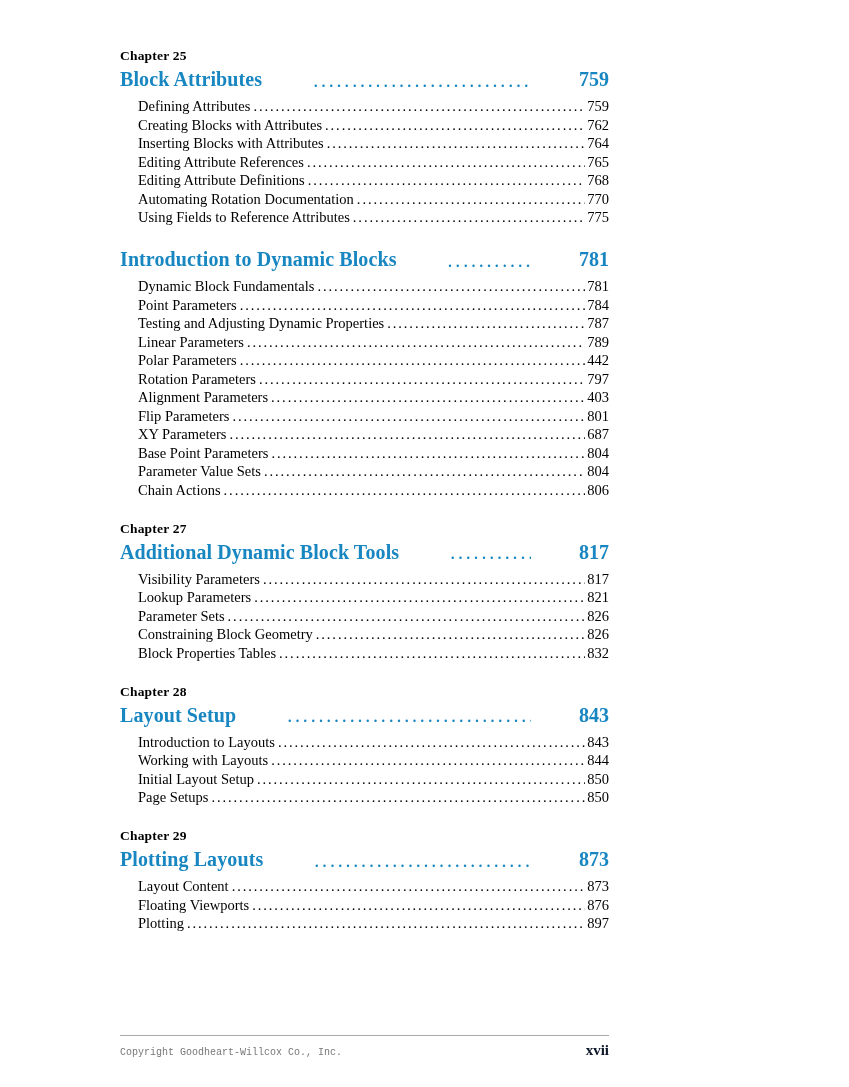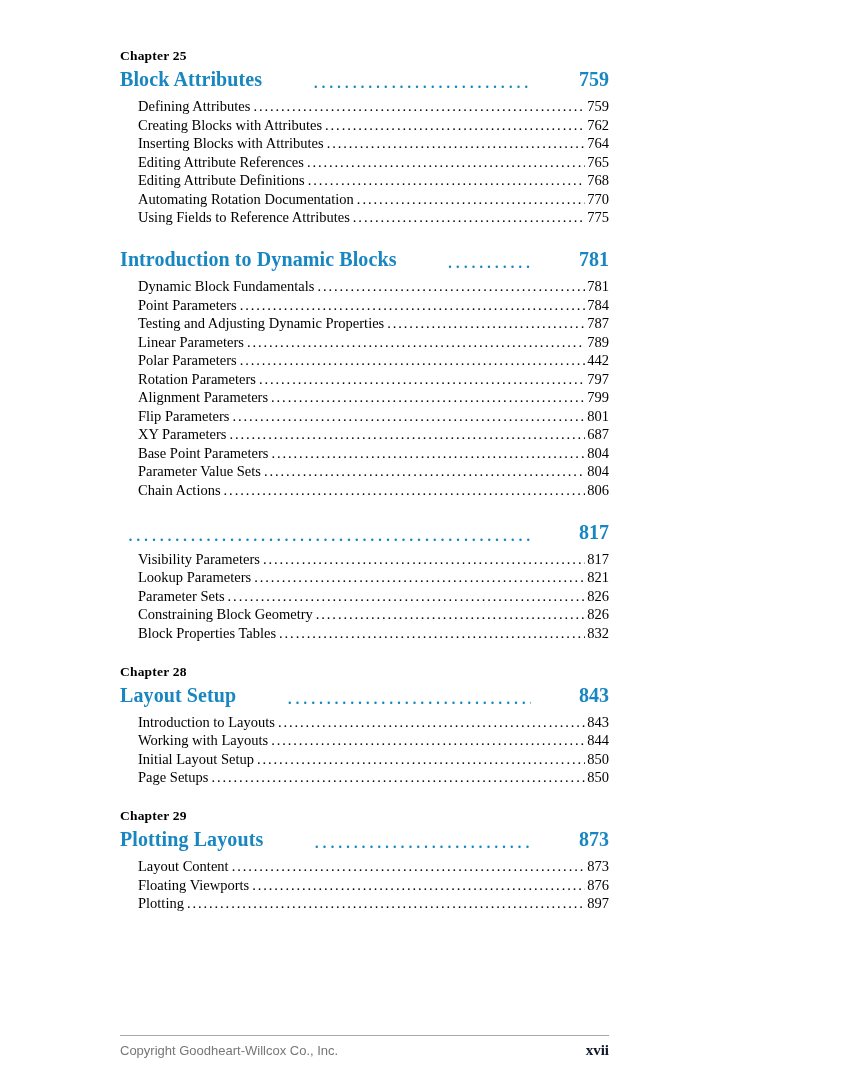--- a/index.html
+++ b/index.html
@@ -32,21 +32,21 @@
   .chapter-label {
     font-family: "Liberation Serif", serif;
     font-weight: bold;
     font-size: 13.5px;
     color: #000000;
     letter-spacing: 0.2px;
     margin-bottom: 4px;
   }
   .chapter-title-row {
     display: flex;
-    align-items: flex-end;
+    align-items: center;
     width: 100%;
     margin-bottom: 7px;
     gap: 43px;
   }
   .chapter-title {
     font-family: "Liberation Serif", serif;
     font-weight: bold;
     font-size: 20px;
     color: #1886c0;
     white-space: nowrap;
@@ -110,22 +110,22 @@
     border-top: 1px solid #a9a9a9;
     width: 100%;
     margin-bottom: 6px;
   }
   .footer-row {
     display: flex;
     align-items: baseline;
     justify-content: space-between;
   }
   .copyright {
-    font-family: Liberation Sans, sans-serif;
-    font-size: 13px;
+    font-family: Liberation Mono, monospace;
+    font-size: 10px;
     color: #777777;
   }
   .folio {
     font-family: "Liberation Serif", serif;
     font-weight: bold;
     font-size: 15px;
     color: #0f172a;
   }
 </style>
 </head>
@@ -208,21 +208,21 @@
           <span class="entry-page">442</span>
         </div>
         <div class="entry-row">
           <span class="entry-title">Rotation Parameters</span>
           <span class="entry-leader">..................................................................................................................................</span>
           <span class="entry-page">797</span>
         </div>
         <div class="entry-row">
           <span class="entry-title">Alignment Parameters</span>
           <span class="entry-leader">..................................................................................................................................</span>
-          <span class="entry-page">799</span>
+          <span class="entry-page">403</span>
         </div>
         <div class="entry-row">
           <span class="entry-title">Flip Parameters</span>
           <span class="entry-leader">..................................................................................................................................</span>
           <span class="entry-page">801</span>
         </div>
         <div class="entry-row">
           <span class="entry-title">XY Parameters</span>
           <span class="entry-leader">..................................................................................................................................</span>
           <span class="entry-page">687</span>
@@ -237,21 +237,23 @@
           <span class="entry-leader">..................................................................................................................................</span>
           <span class="entry-page">804</span>
         </div>
         <div class="entry-row">
           <span class="entry-title">Chain Actions</span>
           <span class="entry-leader">..................................................................................................................................</span>
           <span class="entry-page">806</span>
         </div>
       </div>
       <div class="chapter-block">
-        <div class="chapter-title-row">
+        <div class="chapter-label">Chapter 27</div>
+        <div class="chapter-title-row">
+          <span class="chapter-title">Additional Dynamic Block Tools</span>
           <span class="chapter-leader">..........................................................................................</span>
           <span class="chapter-page">817</span>
         </div>
         <div class="entry-row">
           <span class="entry-title">Visibility Parameters</span>
           <span class="entry-leader">..................................................................................................................................</span>
           <span class="entry-page">817</span>
         </div>
         <div class="entry-row">
           <span class="entry-title">Lookup Parameters</span>

